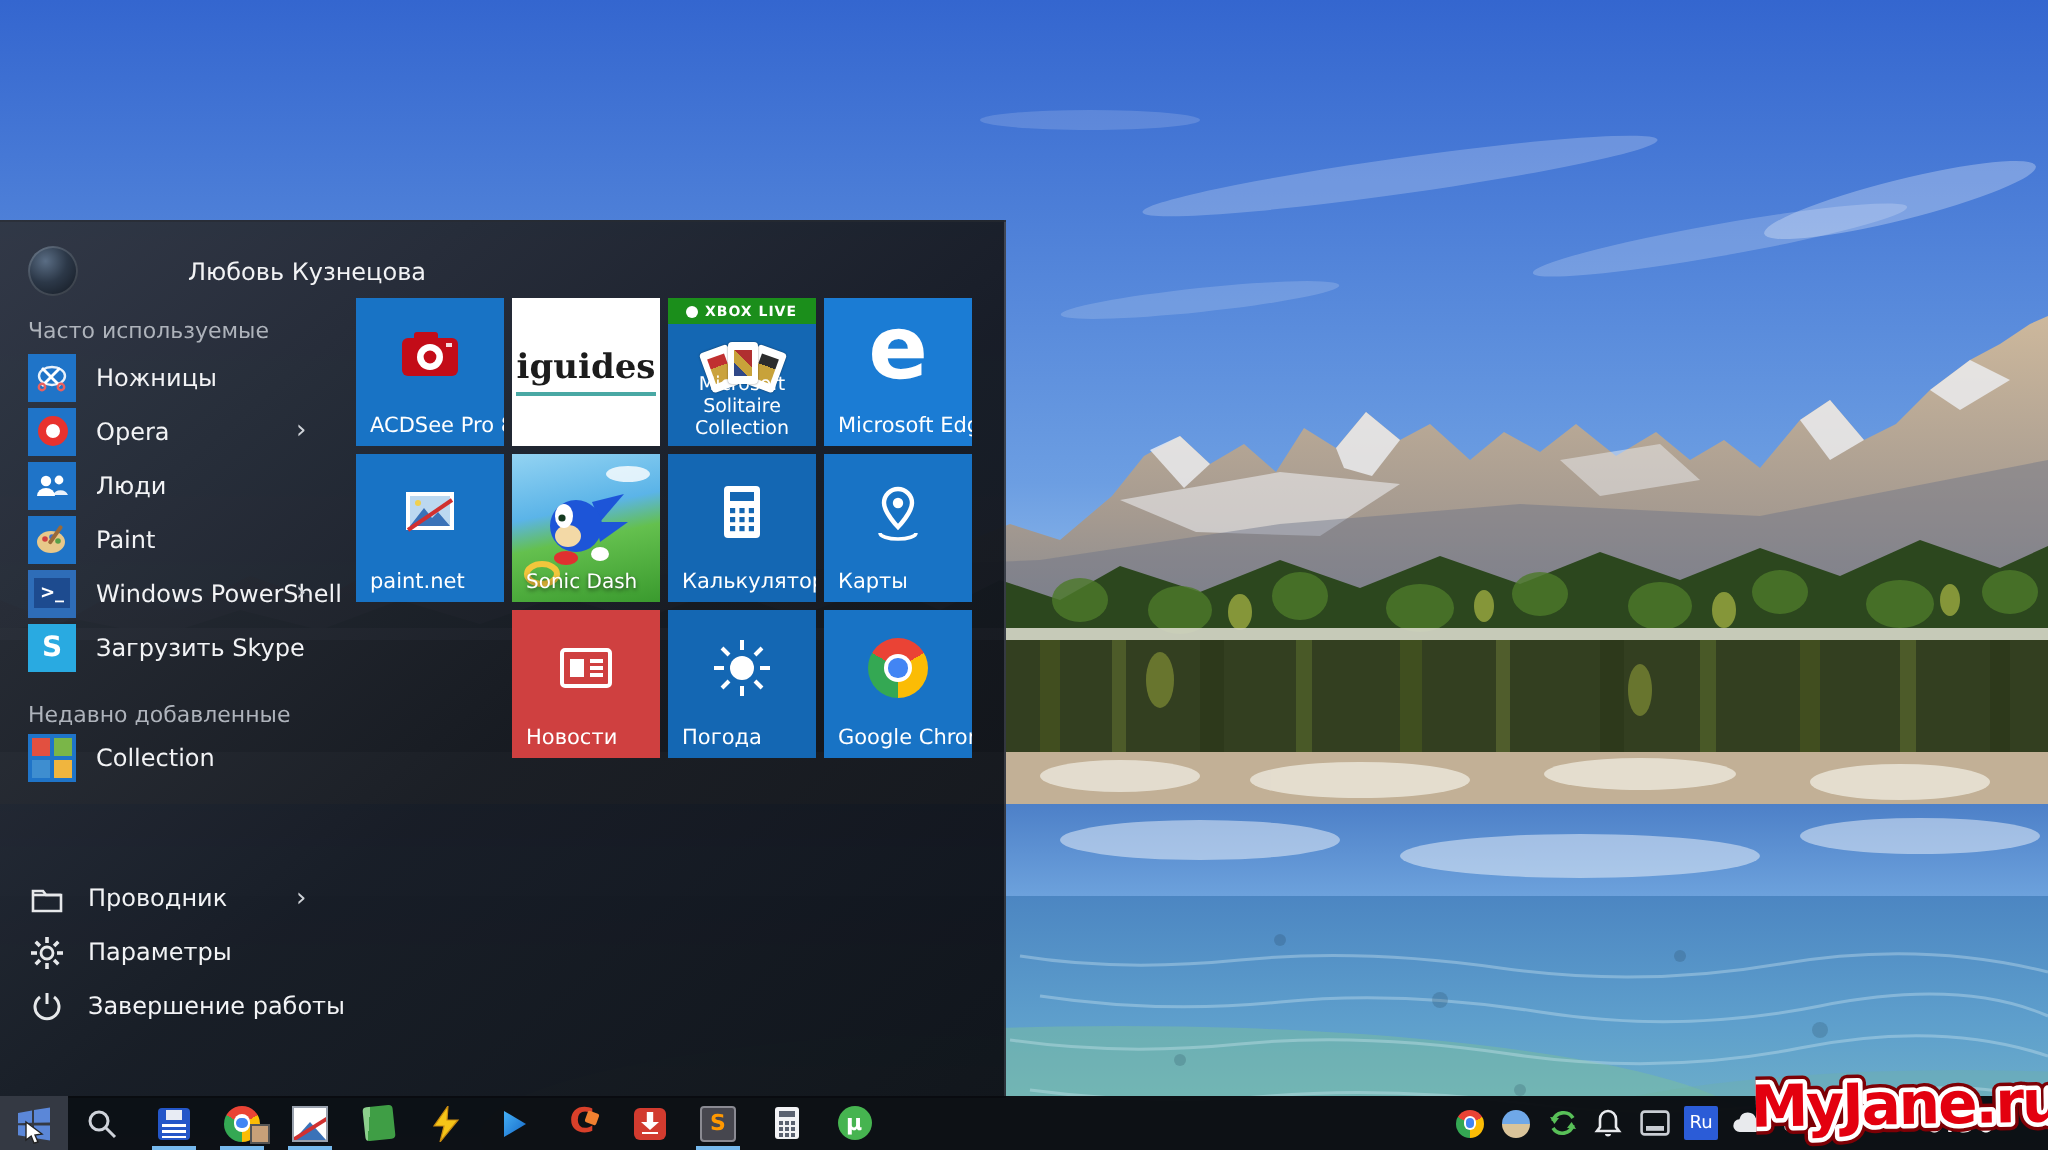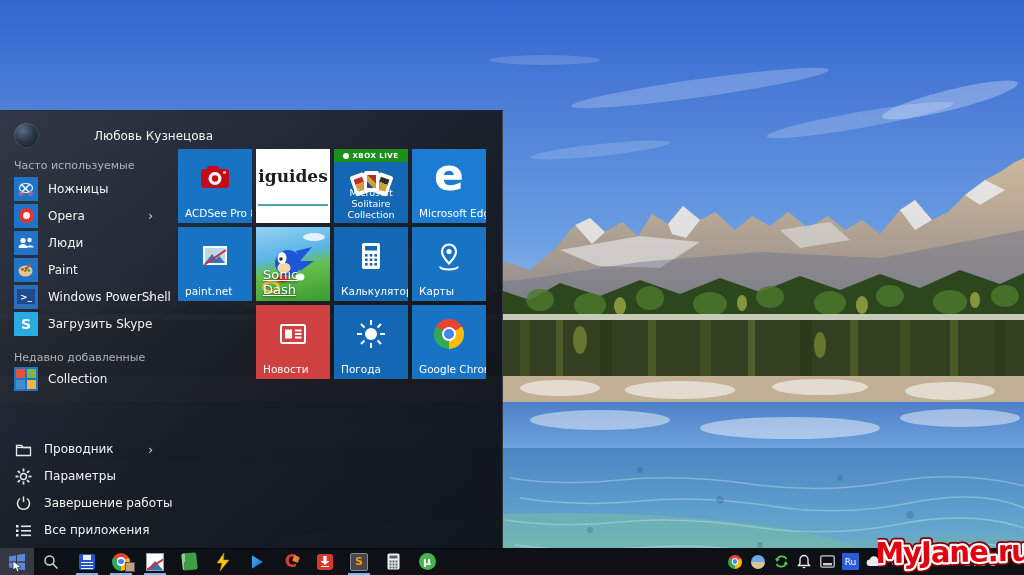--- a/index.html
+++ b/index.html
@@ -36,30 +36,30 @@
   .tc-grid i{display:block;}
 
   
   .tile{position:absolute;width:74px;height:74px;overflow:hidden;cursor:default;}
   .tile .tlabel{position:absolute;left:7px;bottom:4px;right:3px;font-size:10.5px;color:#fff;white-space:nowrap;}
   .tile .ticon{position:absolute;left:0;top:0;right:0;bottom:16px;display:flex;align-items:center;justify-content:center;}
   .t-blue{background:#1873c5;} .t-deep{background:#1467b3;} .t-edge{background:#1b7cd4;}
   .t-white{background:#fff;} .t-red{background:#cf4040;}
   .t-sonic{background:linear-gradient(168deg,#93d3f2 0%,#5bb4e8 38%,#64c04e 56%,#3a9a2e 100%);}
   .iguides-logo{font-family:"DejaVu Serif","Liberation Serif",serif;font-weight:bold;color:#1c1c1c;
-    font-size:17px;border-bottom:2px solid #49a8a4;padding-bottom:18px;letter-spacing:0;}
+    font-size:17px;border-bottom:2px solid #49a8a4;padding-bottom:2px;letter-spacing:0;}
   .xbox-banner{position:absolute;left:0;top:0;right:0;height:13px;background:#1b8e1b;color:#fff;
     font-size:7px;font-weight:bold;display:flex;align-items:center;justify-content:center;gap:3px;letter-spacing:.5px;}
   .xbox-ball{width:6px;height:6px;border-radius:50%;background:#fff;}
   .cards{position:absolute;left:0;top:13px;right:0;height:42px;display:flex;align-items:center;justify-content:center;}
   .card{width:15px;height:21px;background:#fff;border-radius:2px;position:relative;box-shadow:0 0 1px rgba(0,0,0,.5);}
   .card i{position:absolute;left:3px;top:4px;right:3px;bottom:4px;display:block;}
   .sol-label{position:absolute;left:0;right:0;bottom:3px;text-align:center;font-size:9.5px;color:#fff;line-height:11px;}
   .edge-e{font-size:44px;font-weight:bold;color:#fff;line-height:1;margin-top:-6px;}
-  .sonic-label{position:absolute;left:7px;bottom:4px;font-size:13px;color:#fff;text-shadow:0 1px 2px rgba(0,0,0,.6);text-decoration:underline;}
+  .sonic-label{position:absolute;left:7px;bottom:4px;font-size:10px;color:#fff;text-shadow:0 1px 2px rgba(0,0,0,.6);}
 
   
   .taskbar{position:absolute;left:0;bottom:0;width:1024px;height:27px;background:rgba(9,11,15,.97);z-index:20;
     display:flex;align-items:center;}
   .tb-btn{position:relative;width:34px;height:27px;display:flex;align-items:center;justify-content:center;flex:0 0 auto;}
   .tb-btn.start{background:#343943;}
   .tb-btn.running::after{content:"";position:absolute;left:6px;right:6px;bottom:0;height:2px;background:#76b9ed;}
   .tray{position:absolute;right:96px;top:0;height:27px;display:flex;align-items:center;gap:7px;}
   .tray-ic{position:relative;width:16px;height:16px;display:flex;align-items:center;justify-content:center;flex:0 0 auto;}
   .lang-badge{width:17px;height:17px;background:#2b5cd7;color:#fff;font-size:9px;display:flex;
@@ -331,33 +331,20 @@
     <div class="footer-item" style="top:379px">
       <span class="ficon">
         <svg width="17" height="17" viewBox="0 0 17 17" fill="none" stroke="#e6e8ea" stroke-width="1.5">
             <path d="M5,3.5 a6,6 0 1 0 7,0"></path>
             <line x1="8.5" y1="1.5" x2="8.5" y2="7"></line>
           </svg>
       </span>
       <span class="label">Завершение работы</span>
     </div>
 
-    <div class="footer-item" style="top:406px">
-      <span class="ficon">
-        <svg width="17" height="17" viewBox="0 0 17 17" fill="#e6e8ea">
-            <rect x="1" y="3" width="2.5" height="2.5"></rect>
-            <rect x="6" y="3.5" width="10" height="1.6"></rect>
-        <rect x="1" y="7.5" width="2.5" height="2.5"></rect>
-            <rect x="6" y="8" width="10" height="1.6"></rect>
-        <rect x="1" y="12" width="2.5" height="2.5"></rect>
-            <rect x="6" y="12.5" width="10" height="1.6"></rect>
-          </svg>
-      </span>
-      <span class="label">Все приложения</span>
-    </div>
 
     <div class="tile t-blue" style="left:178px;top:38px">
       <div class="ticon">
         <svg width="34" height="30" viewBox="0 0 34 30">
             <rect x="9" y="3" width="12" height="5" rx="1.5" fill="#c30c18"></rect>
         <rect x="3" y="6" width="28" height="19" rx="3" fill="#c30c18"></rect>
             <circle cx="17" cy="15.5" r="6.5" fill="#fff"></circle>
         <circle cx="17" cy="15.5" r="3.2" fill="#c30c18"></circle>
             <rect x="25" y="8.5" width="3" height="2" fill="#fff" opacity=".85"></rect>
           </svg>

